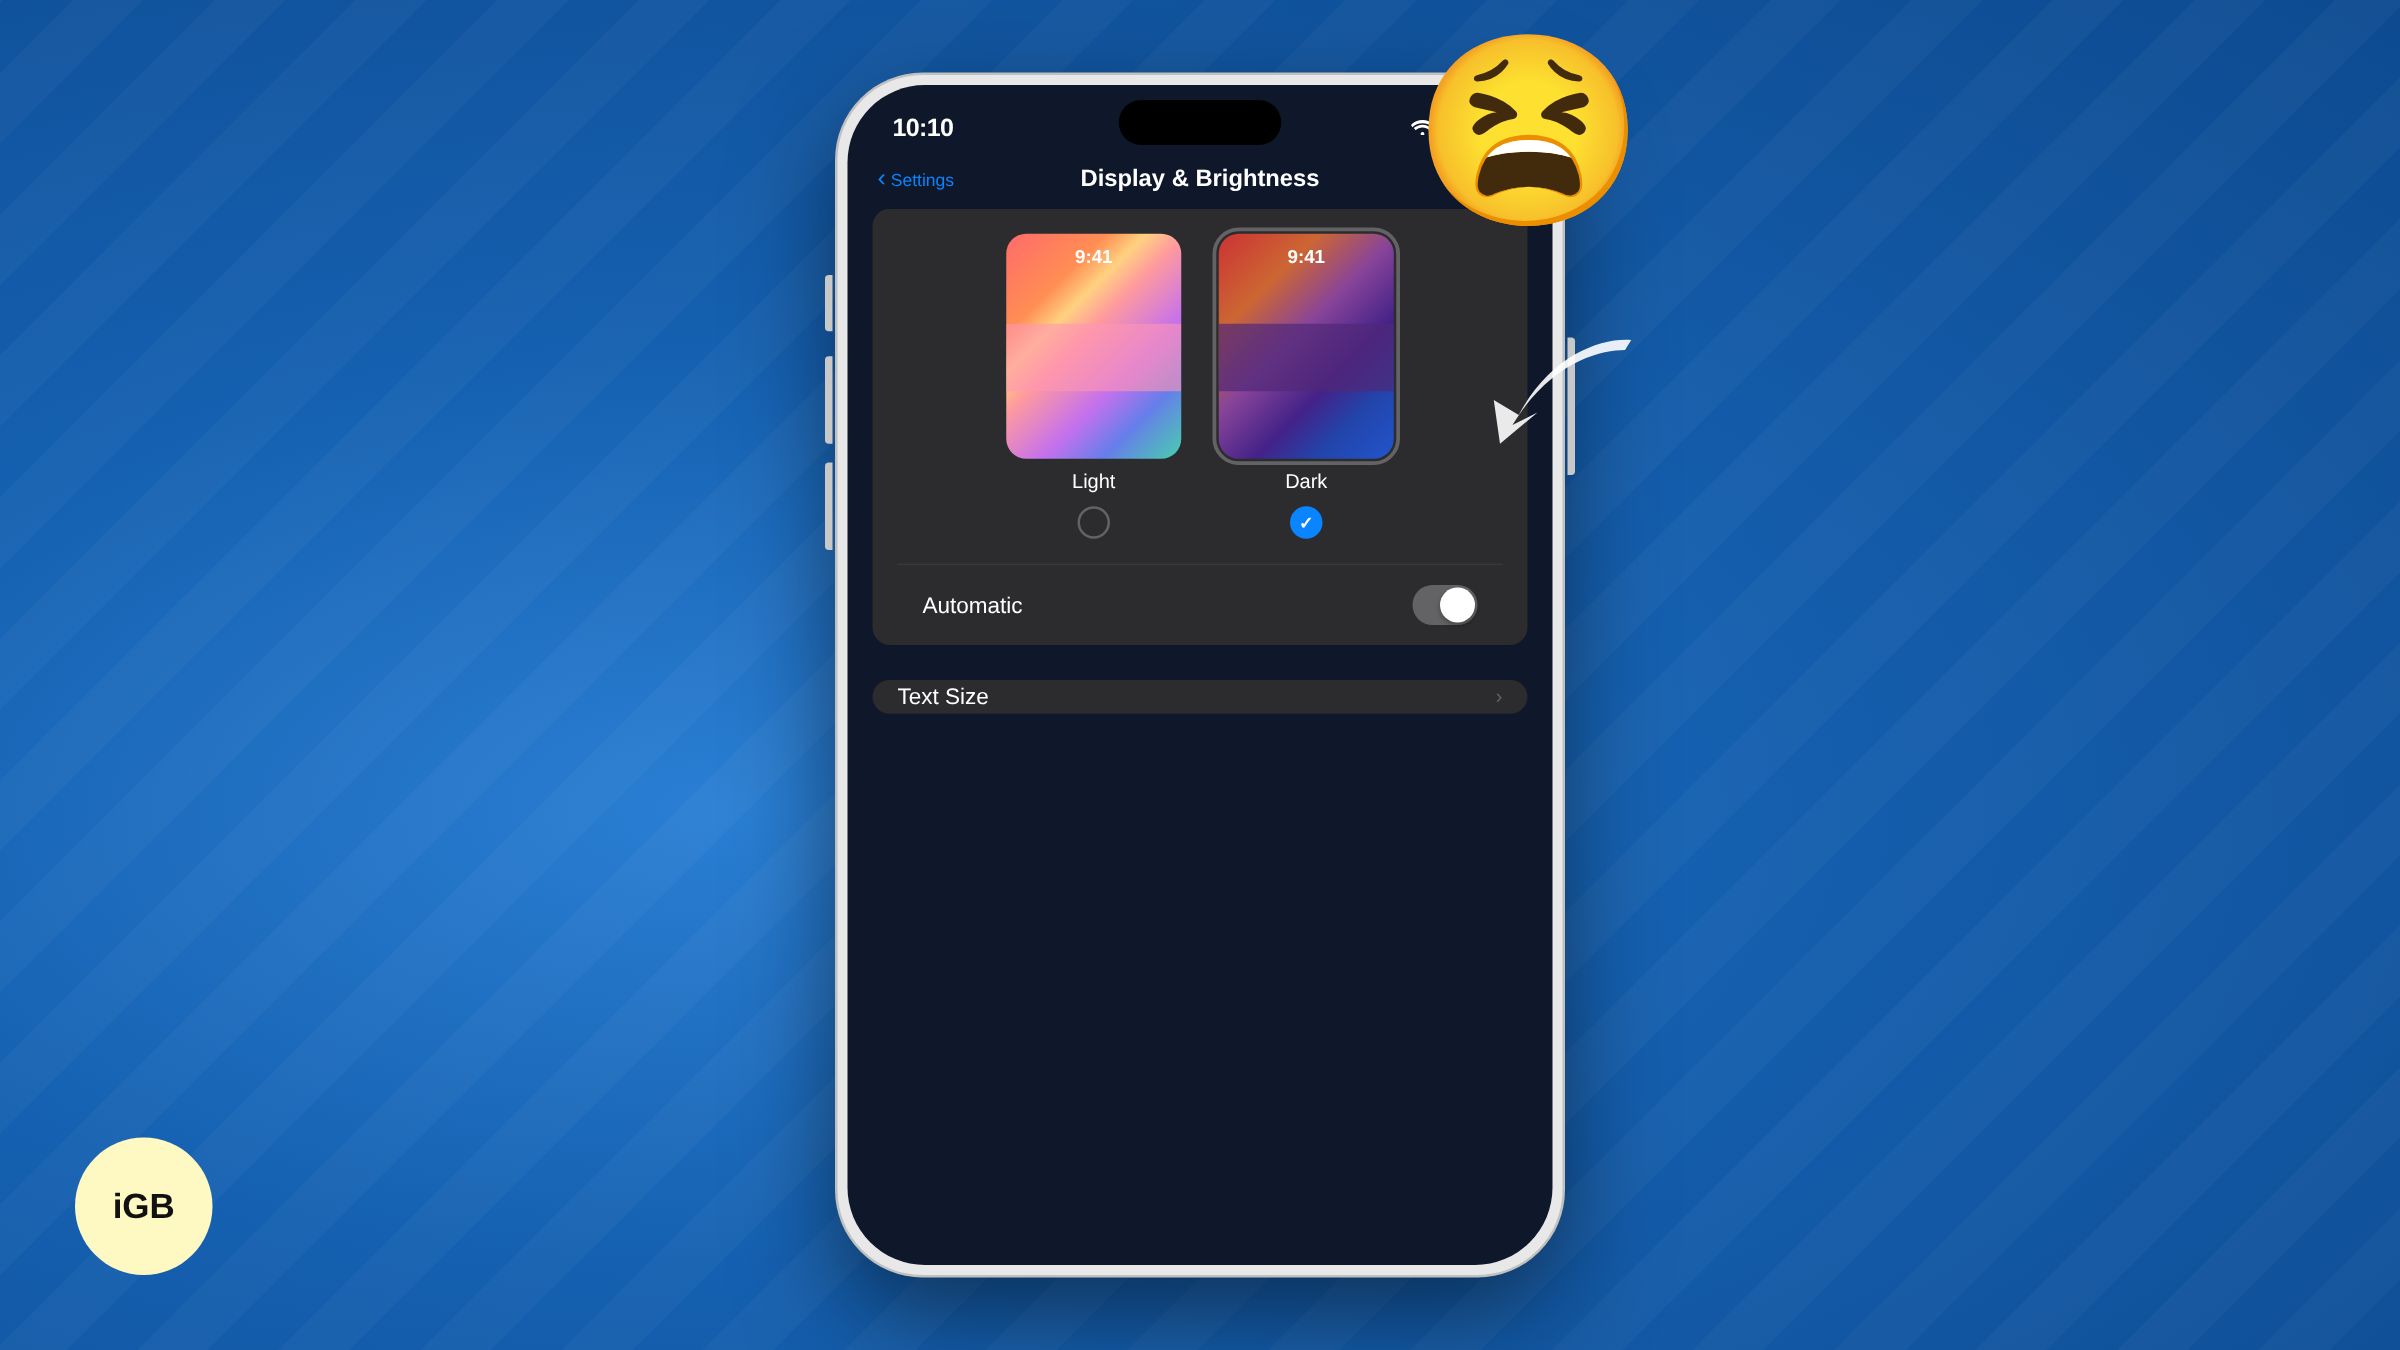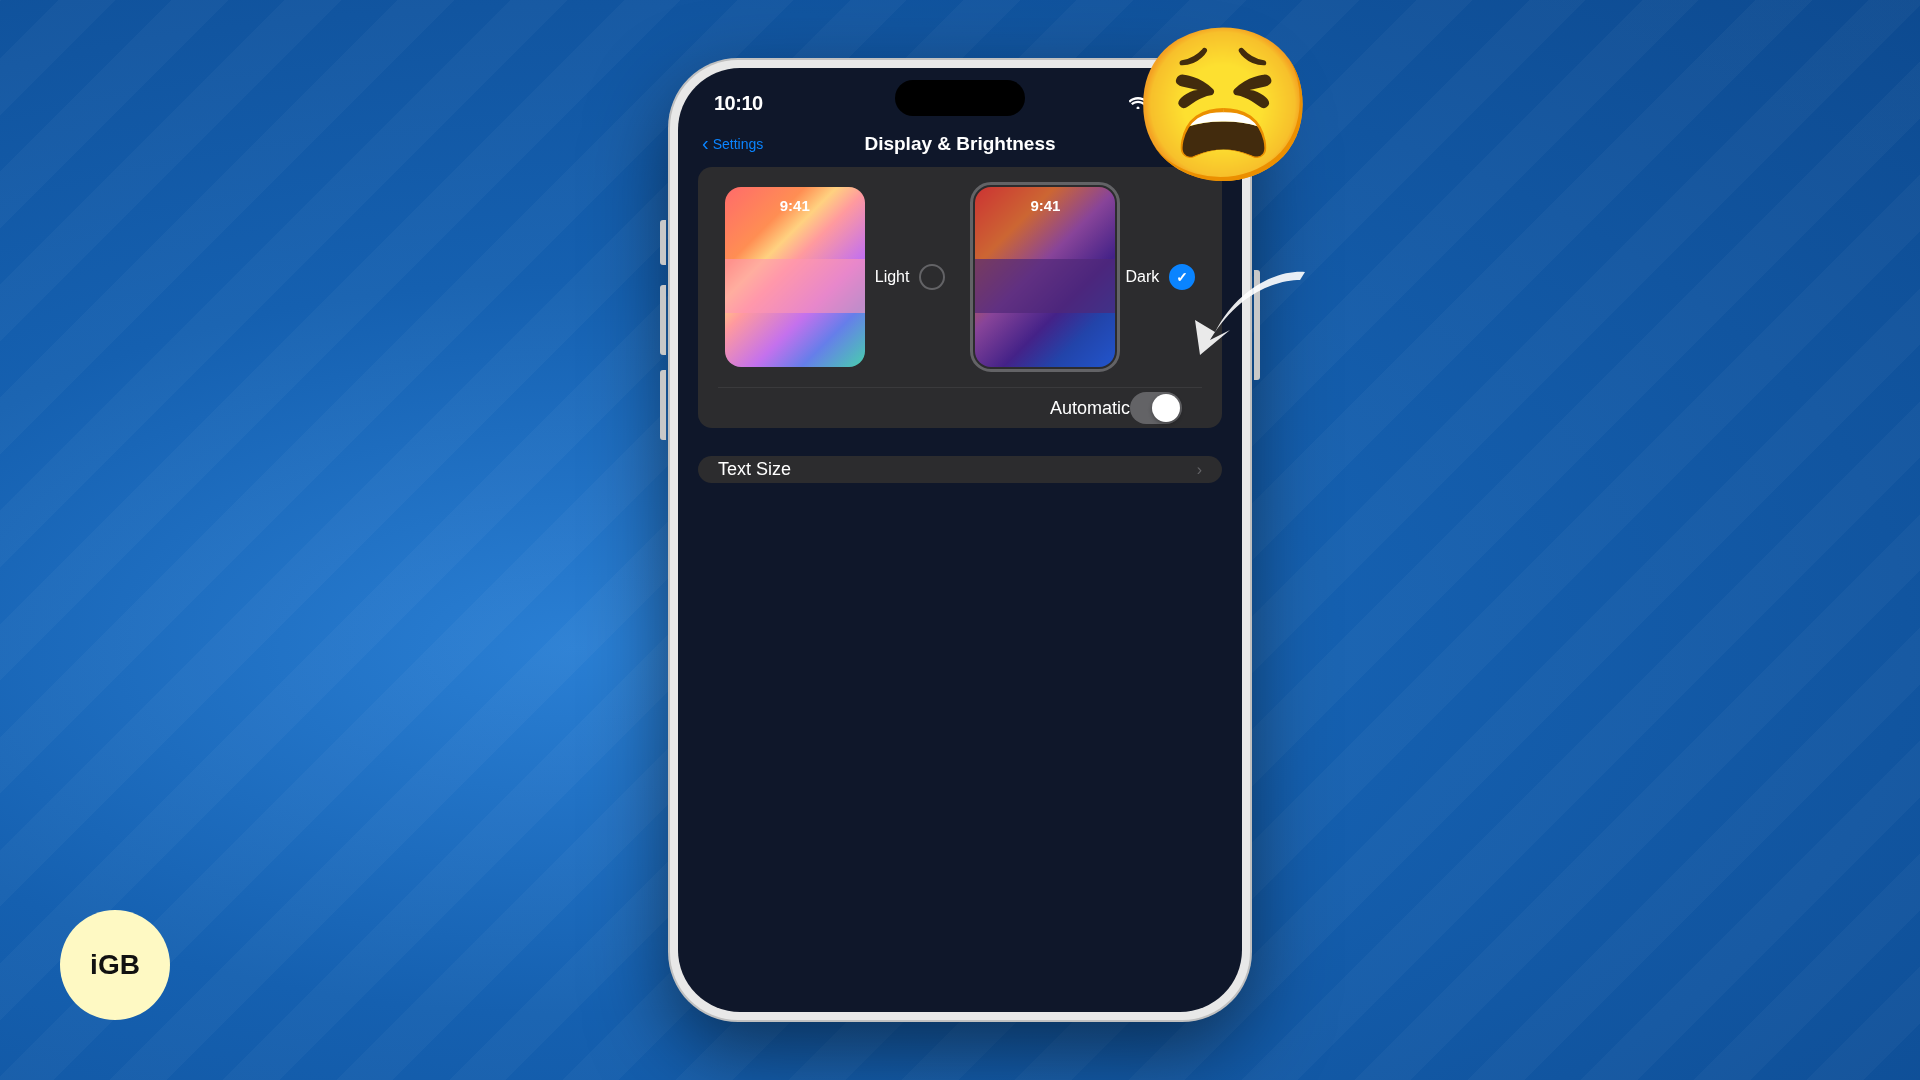--- a/index.html
+++ b/index.html
@@ -237,21 +237,21 @@
 
     .appearance-options {
       display: flex;
       gap: 30px;
       justify-content: center;
       padding-bottom: 20px;
     }
 
     .appearance-option {
       display: flex;
-      flex-direction: row;
+      flex-direction: column;
       align-items: center;
       gap: 10px;
     }
 
     .phone-preview {
       width: 140px;
       height: 180px;
       border-radius: 16px;
       overflow: hidden;
       position: relative;
@@ -333,22 +333,22 @@
       content: '✓';
       color: white;
       font-size: 14px;
       font-weight: 700;
     }
 
     
     .automatic-row {
       display: flex;
       align-items: center;
-      justify-content: flex-end;
-      padding: 4px 20px;
+      justify-content: space-between;
+      padding: 16px 20px;
       border-top: 1px solid #3a3a3c;
     }
 
     .row-label {
       color: white;
       font-size: 18px;
     }
 
     .toggle {
       width: 52px;

